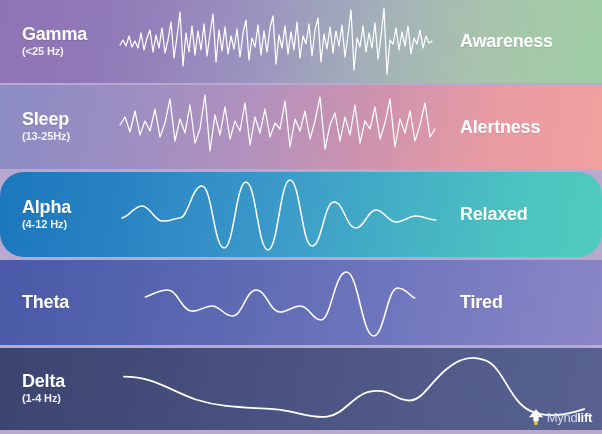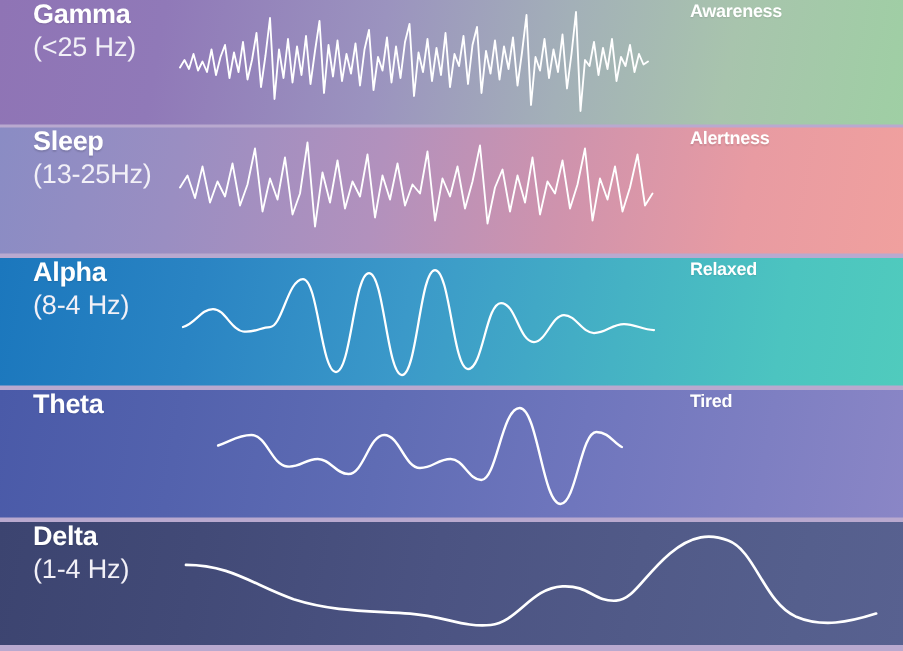--- a/index.html
+++ b/index.html
@@ -13,41 +13,41 @@
     height: 434px;
     overflow: hidden;
     font-family: "Liberation Sans", "DejaVu Sans", sans-serif;
     background: #b9a9cf;
   }
   .band {
     position: absolute;
     left: 0;
     width: 602px;
     display: flex;
-    align-items: flex-start;
+    align-items: center;
     overflow: hidden;
   }
   .band-left {
     width: 118px;
     flex: 0 0 118px;
     padding-left: 22px;
     box-sizing: border-box;
     color: #ffffff;
   }
   .band-name {
     font-size: 18px;
     font-weight: bold;
     line-height: 1.05;
     letter-spacing: -0.2px;
     color: #ffffff;
     text-shadow: 0 1px 1px rgba(0,0,0,0.12);
   }
   .band-freq {
-    font-size: 18px;
-    font-weight: normal;
+    font-size: 11px;
+    font-weight: bold;
     line-height: 1.25;
     margin-top: 1px;
     color: #f2f0f7;
     letter-spacing: -0.1px;
   }
   .band-wave {
     flex: 1 1 auto;
     height: 100%;
     position: relative;
   }
@@ -58,31 +58,31 @@
     width: 100%;
     height: 100%;
     display: block;
   }
   .band-state {
     width: 160px;
     flex: 0 0 160px;
     text-align: left;
     padding-left: 18px;
     box-sizing: border-box;
-    font-size: 12px;
+    font-size: 18px;
     font-weight: bold;
     color: #ffffff;
     letter-spacing: -0.2px;
     text-shadow: 0 1px 1px rgba(0,0,0,0.10);
   }
 
   
   #row-gamma { background: linear-gradient(100deg, #8f74b5 0%, #9079b8 18%, #9b93bf 42%, #a3b0b8 62%, #a8c4ad 80%, #9fcfa4 100%); }
   #row-beta  { background: linear-gradient(100deg, #8a8cc4 0%, #9a8ec2 20%, #b291bd 42%, #cf93ad 62%, #e89ba2 82%, #f0a09e 100%); }
-  #row-alpha { background: linear-gradient(100deg, #1b77bd 0%, #2a84c3 22%, #3b99c9 45%, #45b2c4 68%, #4cc4c0 86%, #50cbbd 100%); }
+  #row-alpha { background: linear-gradient(100deg, #1b77bd 0%, #2a84c3 22%, #3b99c9 45%, #45b2c4 68%, #4cc4c0 86%, #50cbbd 100%); border-radius: 24px; }
   #row-theta { background: linear-gradient(100deg, #4a5aa8 0%, #5362ad 20%, #5f6cb4 42%, #6f76bd 64%, #7e7fc2 84%, #8a86c6 100%); }
   #row-delta { background: linear-gradient(100deg, #3c4470 0%, #424a77 22%, #4b5382 48%, #515a88 70%, #555f8d 88%, #586190 100%); }
 
   .logo {
     position: absolute;
     display: flex;
     align-items: center;
     gap: 3px;
   }
   .logo-mark { display: block; }
@@ -122,21 +122,21 @@
       <svg viewBox="0 0 324 84" preserveAspectRatio="none" aria-hidden="true">
         <path fill="none" stroke="#ffffff" stroke-width="1.25" stroke-linejoin="round" stroke-linecap="round" vector-effect="non-scaling-stroke" d="M2,40 L7,32 L12,47 L17,26 L22,50 L27,36 L32,46 L37,24 L42,52 L47,38 L52,14 L57,56 L62,34 L67,48 L72,20 L77,58 L82,44 L87,10 L92,66 L97,30 L102,50 L107,22 L112,54 L117,36 L122,46 L127,18 L132,60 L137,32 L142,48 L147,24 L152,52 L157,38 L162,44 L167,16 L172,62 L177,34 L182,46 L187,26 L192,54 L197,36 L202,12 L207,64 L212,40 L217,28 L222,56 L227,32 L232,50 L237,20 L242,58 L247,36 L252,44 L257,22 L262,54 L267,38 L272,14 L277,62 L282,34 L287,48 L292,26 L297,56 L302,40 L307,18 L312,52 L317,44"></path>
       </svg>
     </div>
     <div class="band-state">Alertness</div>
   </div>
 
   <div class="band" id="row-alpha" style="top:172px;height:85px;">
     <div class="band-left">
       <div class="band-name">Alpha</div>
-      <div class="band-freq">(8-4 Hz)</div>
+      <div class="band-freq">(4-12 Hz)</div>
     </div>
     <div class="band-wave">
       <svg viewBox="0 0 324 85" preserveAspectRatio="none" aria-hidden="true">
         <path fill="none" stroke="#ffffff" stroke-width="1.5" stroke-linejoin="round" stroke-linecap="round" vector-effect="non-scaling-stroke" d="M4,46 C12,44 16,34 24,34 C32,34 36,48 44,49 C52,50 56,46 62,46
              C70,46 74,14 84,14 C94,14 96,76 106,76 C116,76 118,10 128,10
              C138,10 140,78 150,78 C160,78 162,8 172,8 C182,8 184,74 194,74
              C204,74 206,30 216,30 C226,30 228,56 238,56 C246,56 250,38 258,38
              C266,38 270,50 278,50 C286,50 290,44 298,44 C306,44 310,48 318,48"></path>
       </svg>
     </div>
@@ -167,14 +167,21 @@
       <svg viewBox="0 0 324 86" preserveAspectRatio="none" aria-hidden="true">
         <path fill="none" stroke="#ffffff" stroke-width="1.8" stroke-linejoin="round" stroke-linecap="round" vector-effect="non-scaling-stroke" d="M4,30 C24,30 34,44 52,54 C70,63 86,62 104,64
              C120,66 128,74 140,72 C152,70 158,46 172,45
              C184,44 186,56 196,55 C204,54 208,38 220,22
              C230,9 238,8 246,13 C258,20 262,56 276,66
              C288,74 300,70 312,64"></path>
       </svg>
     </div>
   </div>
 
+  <div class="logo" style="right:10px;bottom:8px;">
+    <svg class="logo-mark" width="16" height="18" viewBox="0 0 16 18">
+      <rect x="6.2" y="11.5" width="3.3" height="5.4" fill="#f2c94c"></rect>
+      <path d="M8,1.2 L15.2,9.2 L10.6,9.2 L10.6,13.2 L5.4,13.2 L5.4,9.2 L0.8,9.2 Z" fill="#ffffff"></path>
+    </svg>
+    <span class="logo-text"><span class="logo-mynd">Mynd</span><span class="logo-lift">lift</span></span>
+  </div>
 
 </div>
 
 </body></html>

